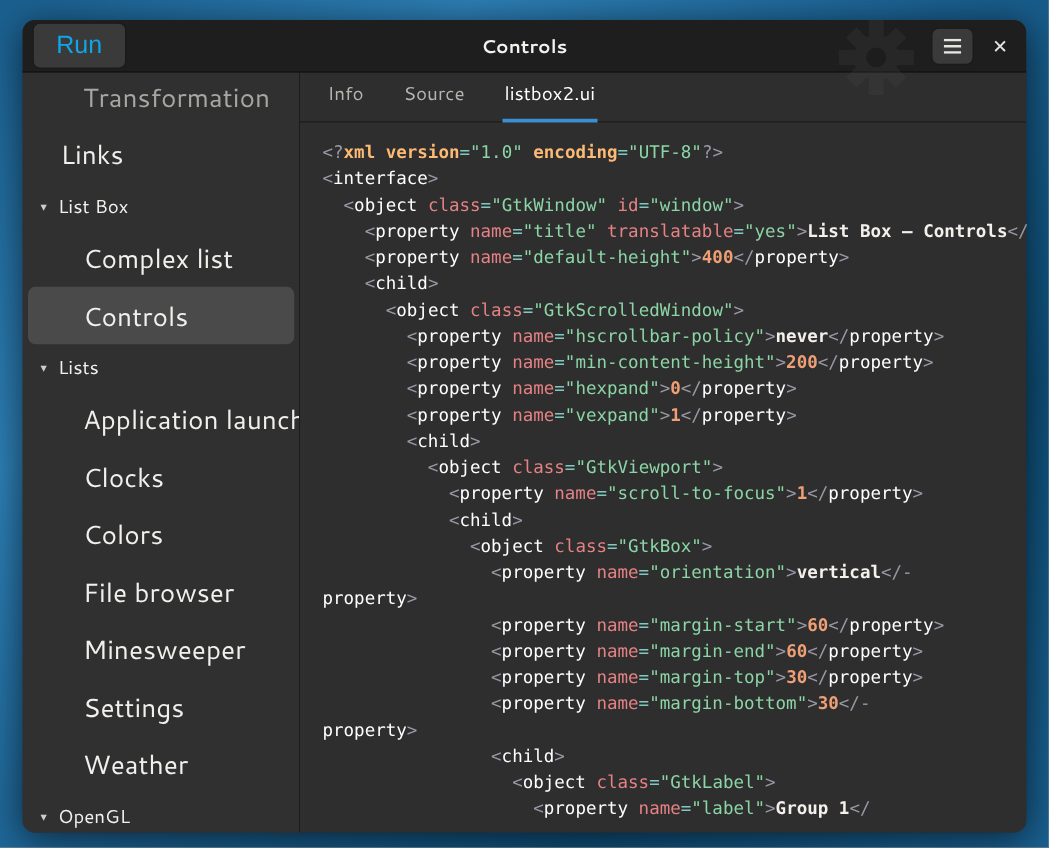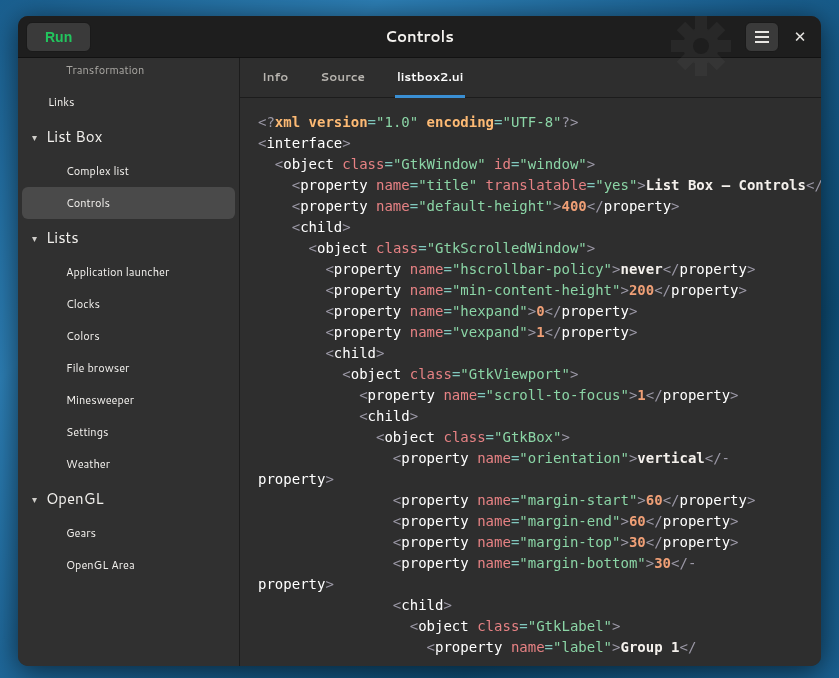--- a/index.html
+++ b/index.html
@@ -33,24 +33,24 @@
     display: flex;
     align-items: center;
     padding: 0 4px;
     position: relative;
   }
   .run-btn {
     margin-left: 4px;
     background: #3a3a3a;
     border: 1px solid #1a1a1a;
     border-radius: 6px;
-    color: #22c55e;
+    color: #0ea5e9;
     padding: 6px 18px;
-    font-size: 14px;
-    font-weight: 700;
+    font-size: 20px;
+    font-weight: 400;
     cursor: pointer;
   }
   .title-text {
     position: absolute;
     left: 50%;
     transform: translateX(-50%);
     font-weight: 600;
     color: #f4f2ef;
     font-size: 15px;
   }
@@ -87,21 +87,21 @@
   }
   .sidebar {
     width: 222px;
     background: #303030;
     border-right: 1px solid #1c1c1c;
     overflow-y: auto;
     padding-top: 2px;
   }
   .sidebar-item {
     padding: 8px 14px 8px 48px;
-    font-size: 11px;
+    font-size: 21px;
     color: #f2f0ed;
     cursor: pointer;
     white-space: nowrap;
   }
   .sidebar-header {
     padding: 8px 14px 8px 14px;
     font-size: 15px;
     color: #f2f0ed;
     cursor: pointer;
     display: flex;
@@ -133,26 +133,25 @@
   .tabs {
     display: flex;
     gap: 28px;
     padding: 0 20px;
     border-bottom: 1px solid #1c1c1c;
     height: 40px;
     align-items: flex-end;
   }
   .tab {
     padding: 10px 2px 10px 2px;
-    font-size: 12px;
+    font-size: 15px;
     color: #b8b5b0;
     cursor: pointer;
     border-bottom: 3px solid transparent;
     margin-bottom: -1px;
-    font-weight: bold;
   }
   .tab.active {
     color: #ffffff;
     border-bottom: 3px solid #3a8fd4;
   }
   .code-area {
     flex: 1;
     overflow: auto;
     padding: 14px 18px;
     font-family: "DejaVu Sans Mono", Consolas, monospace;

